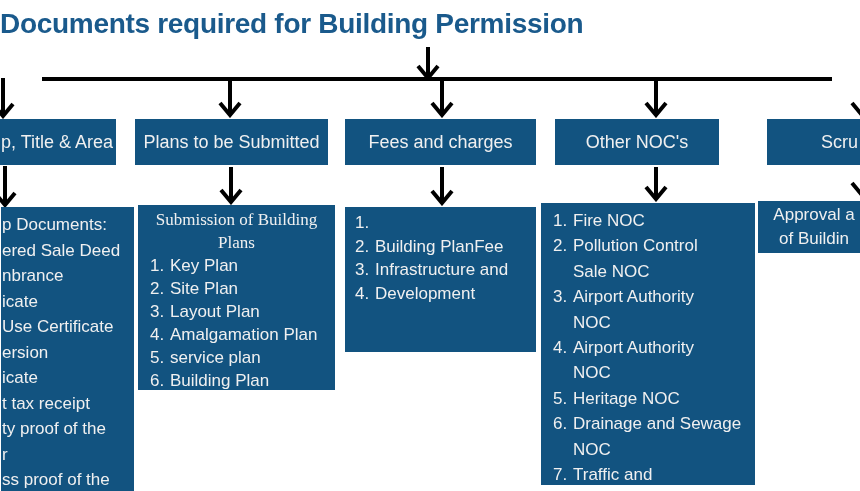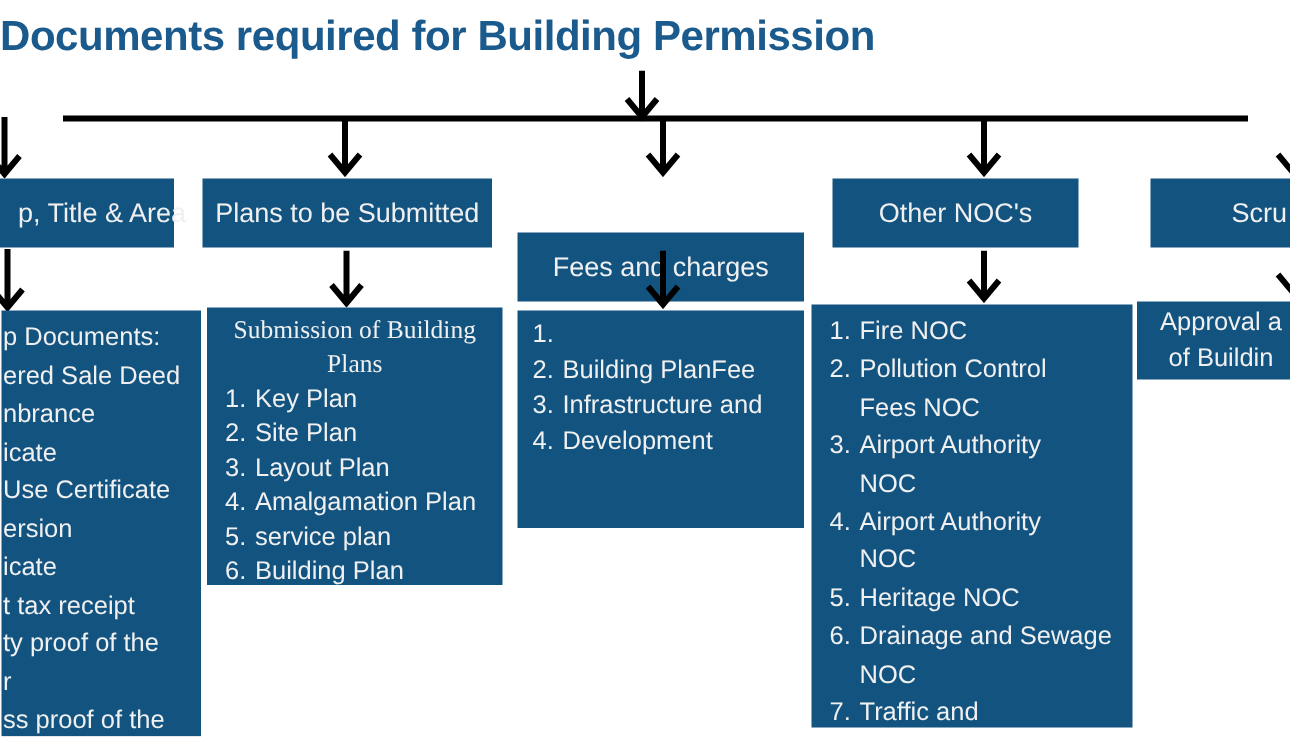--- a/index.html
+++ b/index.html
@@ -19,23 +19,23 @@
   .c2 .list{padding-left:12px;}
   .c3{left:345px;top:207px;width:191px;height:145px;line-height:23.5px;padding-top:4px;box-sizing:border-box;}
   .c3 .list{padding-left:10px;}
   .c4{left:541px;top:203px;width:214px;height:282px;line-height:25.4px;padding-top:5px;box-sizing:border-box;}
   .c4 .list{padding-left:12px;}
   .c5{left:758px;top:201px;width:112px;height:52px;line-height:24px;padding-top:2px;
       text-align:center;box-sizing:border-box;}
   .li{display:flex;}
   .li .num{flex:0 0 20px;}
   .li .litxt{flex:1 1 auto;}
-  .b1{left:0;width:116px;justify-content:flex-start;padding-left:12px;box-sizing:border-box;}
+  .b1{left:0;width:116px;justify-content:flex-start;padding-left:1px;box-sizing:border-box;}
   .b2{left:135px;width:193px;}
-  .b3{left:345px;width:191px;margin-top:36px;}
+  .b3{left:345px;width:191px;}
   .b4{left:555px;width:164px;}
   .b5{left:767px;width:110px;justify-content:flex-start;padding-left:54px;box-sizing:border-box;}
 </style>
 </head>
 <body>
 
 <div class="canvas">
 
   <div class="title">Documents required for Building Permission</div>
 
@@ -181,21 +181,21 @@
         <div class="li">
           <span class="num">1.</span>
           <div class="litxt">
             <div>Fire NOC</div>
           </div>
         </div>
         <div class="li">
           <span class="num">2.</span>
           <div class="litxt">
             <div>Pollution Control</div>
-            <div>Fees NOC</div>
+            <div>Sale NOC</div>
           </div>
         </div>
         <div class="li">
           <span class="num">3.</span>
           <div class="litxt">
             <div>Airport Authority</div>
             <div>NOC</div>
           </div>
         </div>
         <div class="li">

